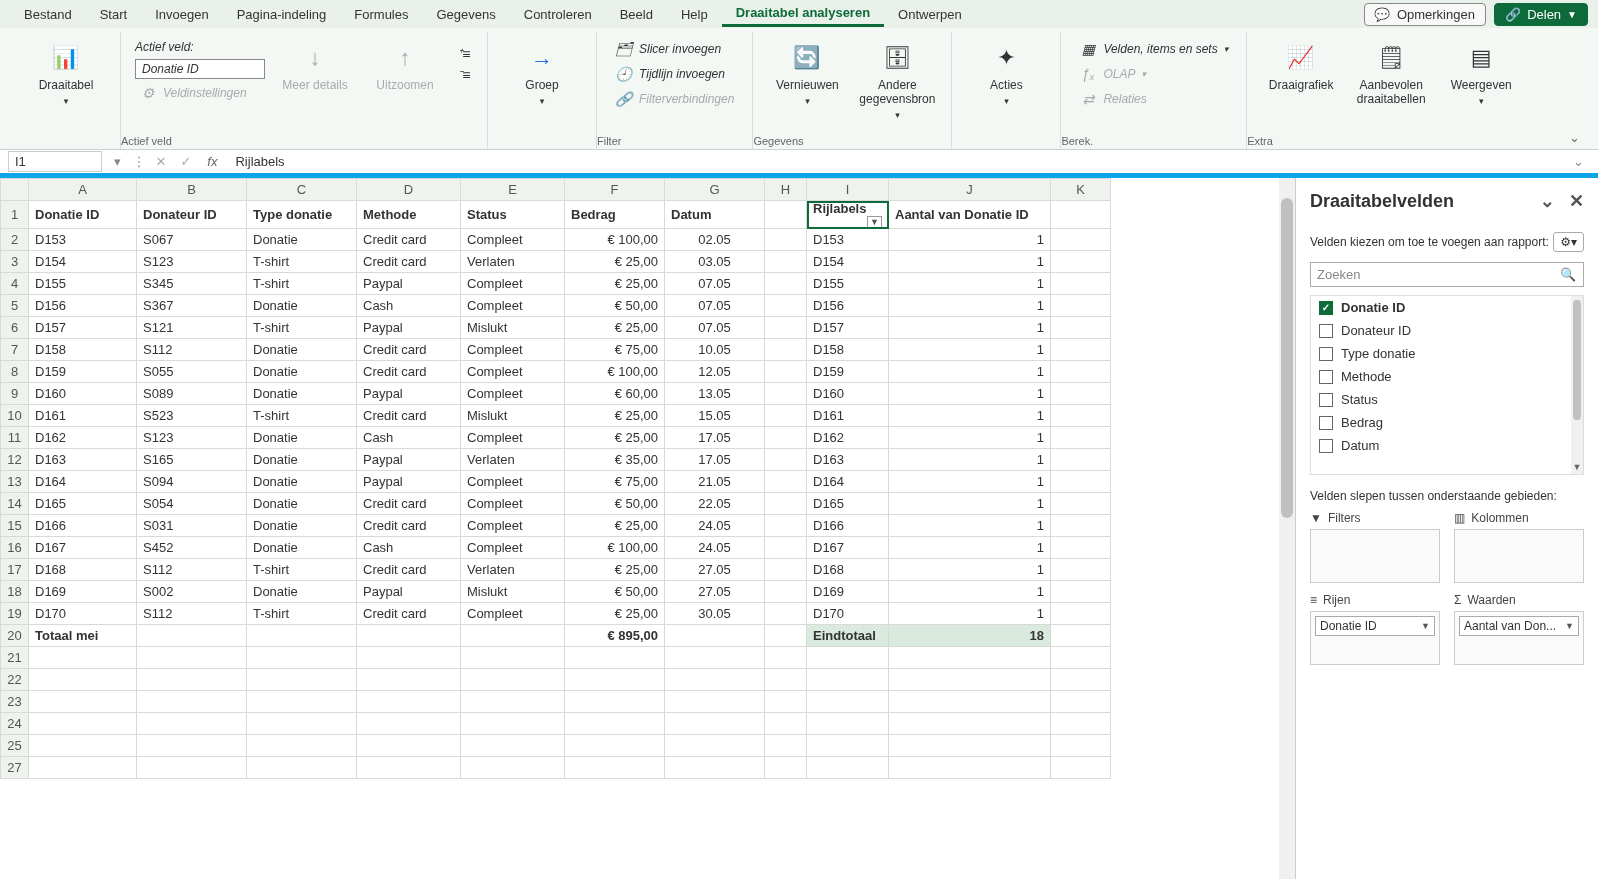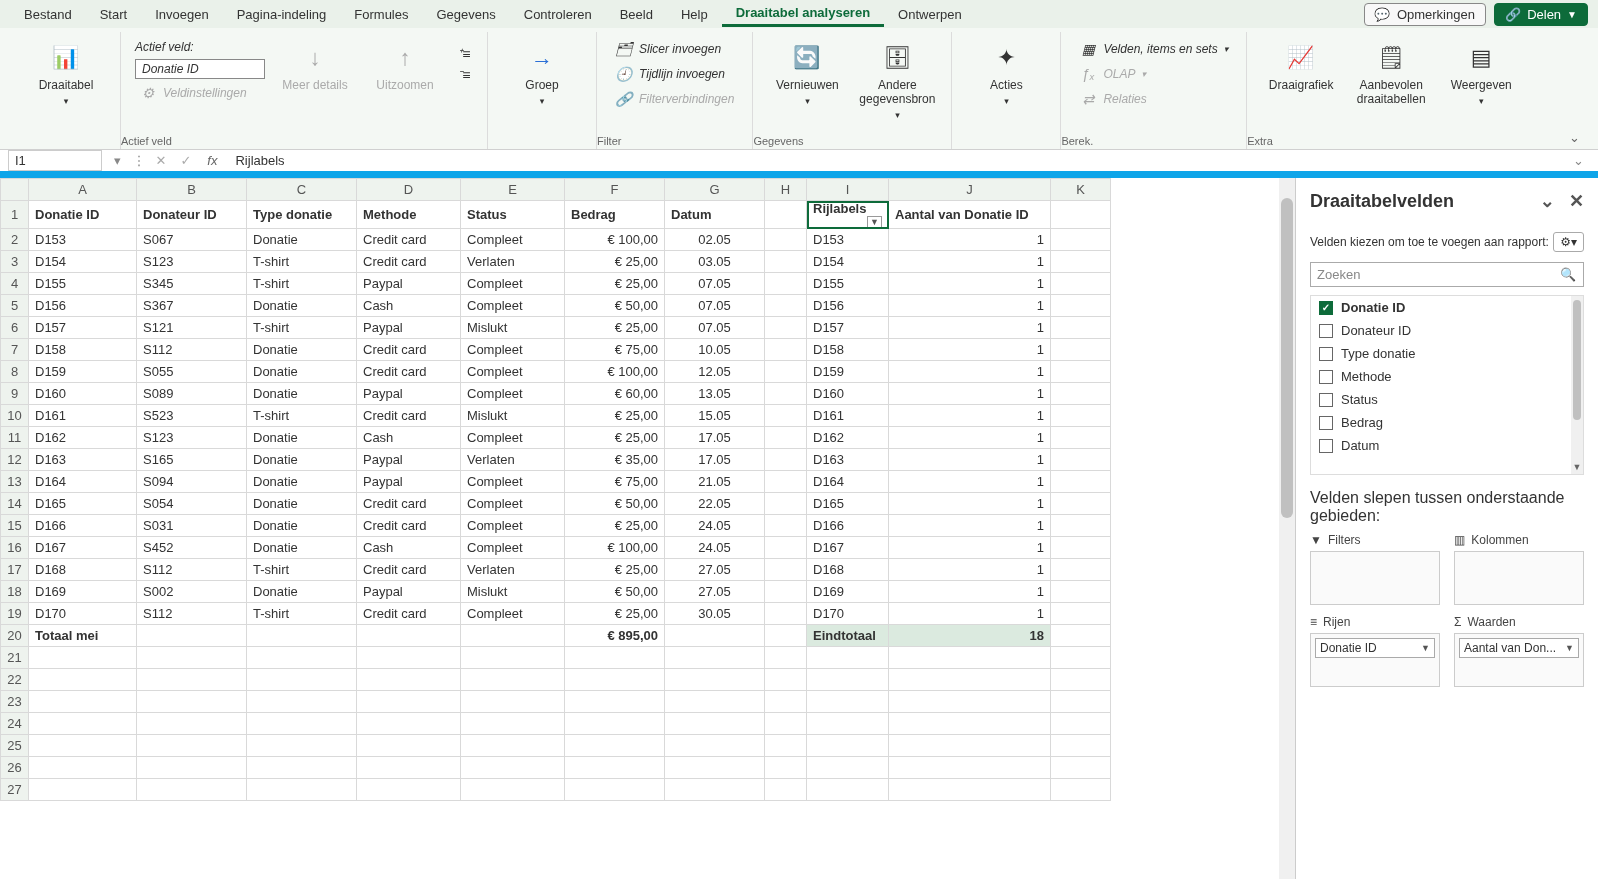--- a/index.html
+++ b/index.html
@@ -24,21 +24,21 @@
 .rbtn-sm { display:flex; align-items:center; gap:6px; font-size:12px; padding:2px 4px; cursor:pointer; }
 .rbtn-sm.dim { color:#aaa; }
 .ricon { width:32px; height:32px; display:flex; align-items:center; justify-content:center; font-size:22px; }
 .ricon-sm { width:18px; height:18px; display:inline-flex; align-items:center; justify-content:center; font-size:14px; }
 .col { display:flex; flex-direction:column; gap:3px;font-style:italic; }
 .fieldlabel { font-size:12px; padding:2px 0; }
 .fieldbox { border:1px solid #888; padding:2px 6px; width:130px; font-size:12px; background:#fff; }
 .ribbon-collapse { position:absolute; right:18px; bottom:4px; cursor:pointer; color:#666; }
 
 
-.fbar { height:28px; border-bottom:7px solid #0ea5e9; display:flex; align-items:center; padding:0 8px; gap:6px; }
+.fbar { height:28px; border-bottom:5px solid #0ea5e9; display:flex; align-items:center; padding:0 8px; gap:6px; }
 .namebox { width:94px; border:1px solid #ccc; padding:2px 6px; font-size:13px; }
 .fbar .fx { color:#666; font-style:italic; padding:0 6px; }
 .fbar .ftxt { flex:1; padding:2px 6px; }
 .fbar .chev { color:#888; padding:0 6px; cursor:pointer; }
 
 
 .main { display:flex; height:701px; }
 .sheet { flex:1; overflow:hidden; position:relative; }
 .taskpane { width:303px; border-left:1px solid #ccc; background:#fff; display:flex; flex-direction:column; padding:12px 14px; }
 
@@ -67,21 +67,21 @@
 .tp-search span:first-child { flex:1; }
 .tp-fields { margin-top:8px; border:1px solid #ddd; height:180px; overflow:auto; position:relative; }
 .tp-field { display:flex; align-items:center; gap:8px; padding:4px 8px; font-size:13px; cursor:pointer; }
 .tp-field .cb { width:14px; height:14px; border:1px solid #666; display:inline-flex; align-items:center; justify-content:center; font-size:10px; background:#fff; }
 .tp-field.checked .cb { background:#0d6b3a; color:#fff; border-color:#0d6b3a; }
 .tp-field.checked .cb::after { content:"✓"; }
 .tp-field.checked { font-weight:600; }
 .fscroll { position:absolute; right:0; top:0; bottom:0; width:12px; background:#f0f0f0; }
 .fscroll .thumb { position:absolute; left:2px; right:2px; top:4px; height:120px; background:#c0c0c0; border-radius:4px; }
 .fscroll .arrow { position:absolute; left:0; right:0; text-align:center; font-size:9px; color:#666; }
-.tp-drag { margin-top:14px; font-size:16px; }
+.tp-drag { margin-top:14px; font-size:12px; }
 .tp-zones { display:grid; grid-template-columns:1fr 1fr; gap:10px 14px; margin-top:8px; }
 .zone { }
 .zone .zh { font-size:12px; display:flex; align-items:center; gap:6px; margin-bottom:4px; color:#444; }
 .zone .zbody { border:1px solid #ccc; height:54px; background:#fafafa; padding:4px; }
 .zitem { border:1px solid #aaa; background:#fff; font-size:12px; padding:2px 4px; display:flex; align-items:center; justify-content:space-between; }
 .zitem .dd { font-size:9px; color:#555; }
 </style>
 </head>
 <body>
 
@@ -601,34 +601,20 @@
             <td></td>
             <td></td>
             <td></td>
             <td></td>
             <td></td>
             <td></td>
             <td></td>
             <td></td>
           </tr>
           <tr>
-            <th class="rowh">26</th>
-            <td></td>
-            <td></td>
-            <td></td>
-            <td></td>
-            <td></td>
-            <td></td>
-            <td></td>
-            <td></td>
-            <td></td>
-            <td></td>
-            <td></td>
-          </tr>
-          <tr>
             <th class="rowh">27</th>
             <td></td>
             <td></td>
             <td></td>
             <td></td>
             <td></td>
             <td></td>
             <td></td>
             <td></td>
             <td></td>

